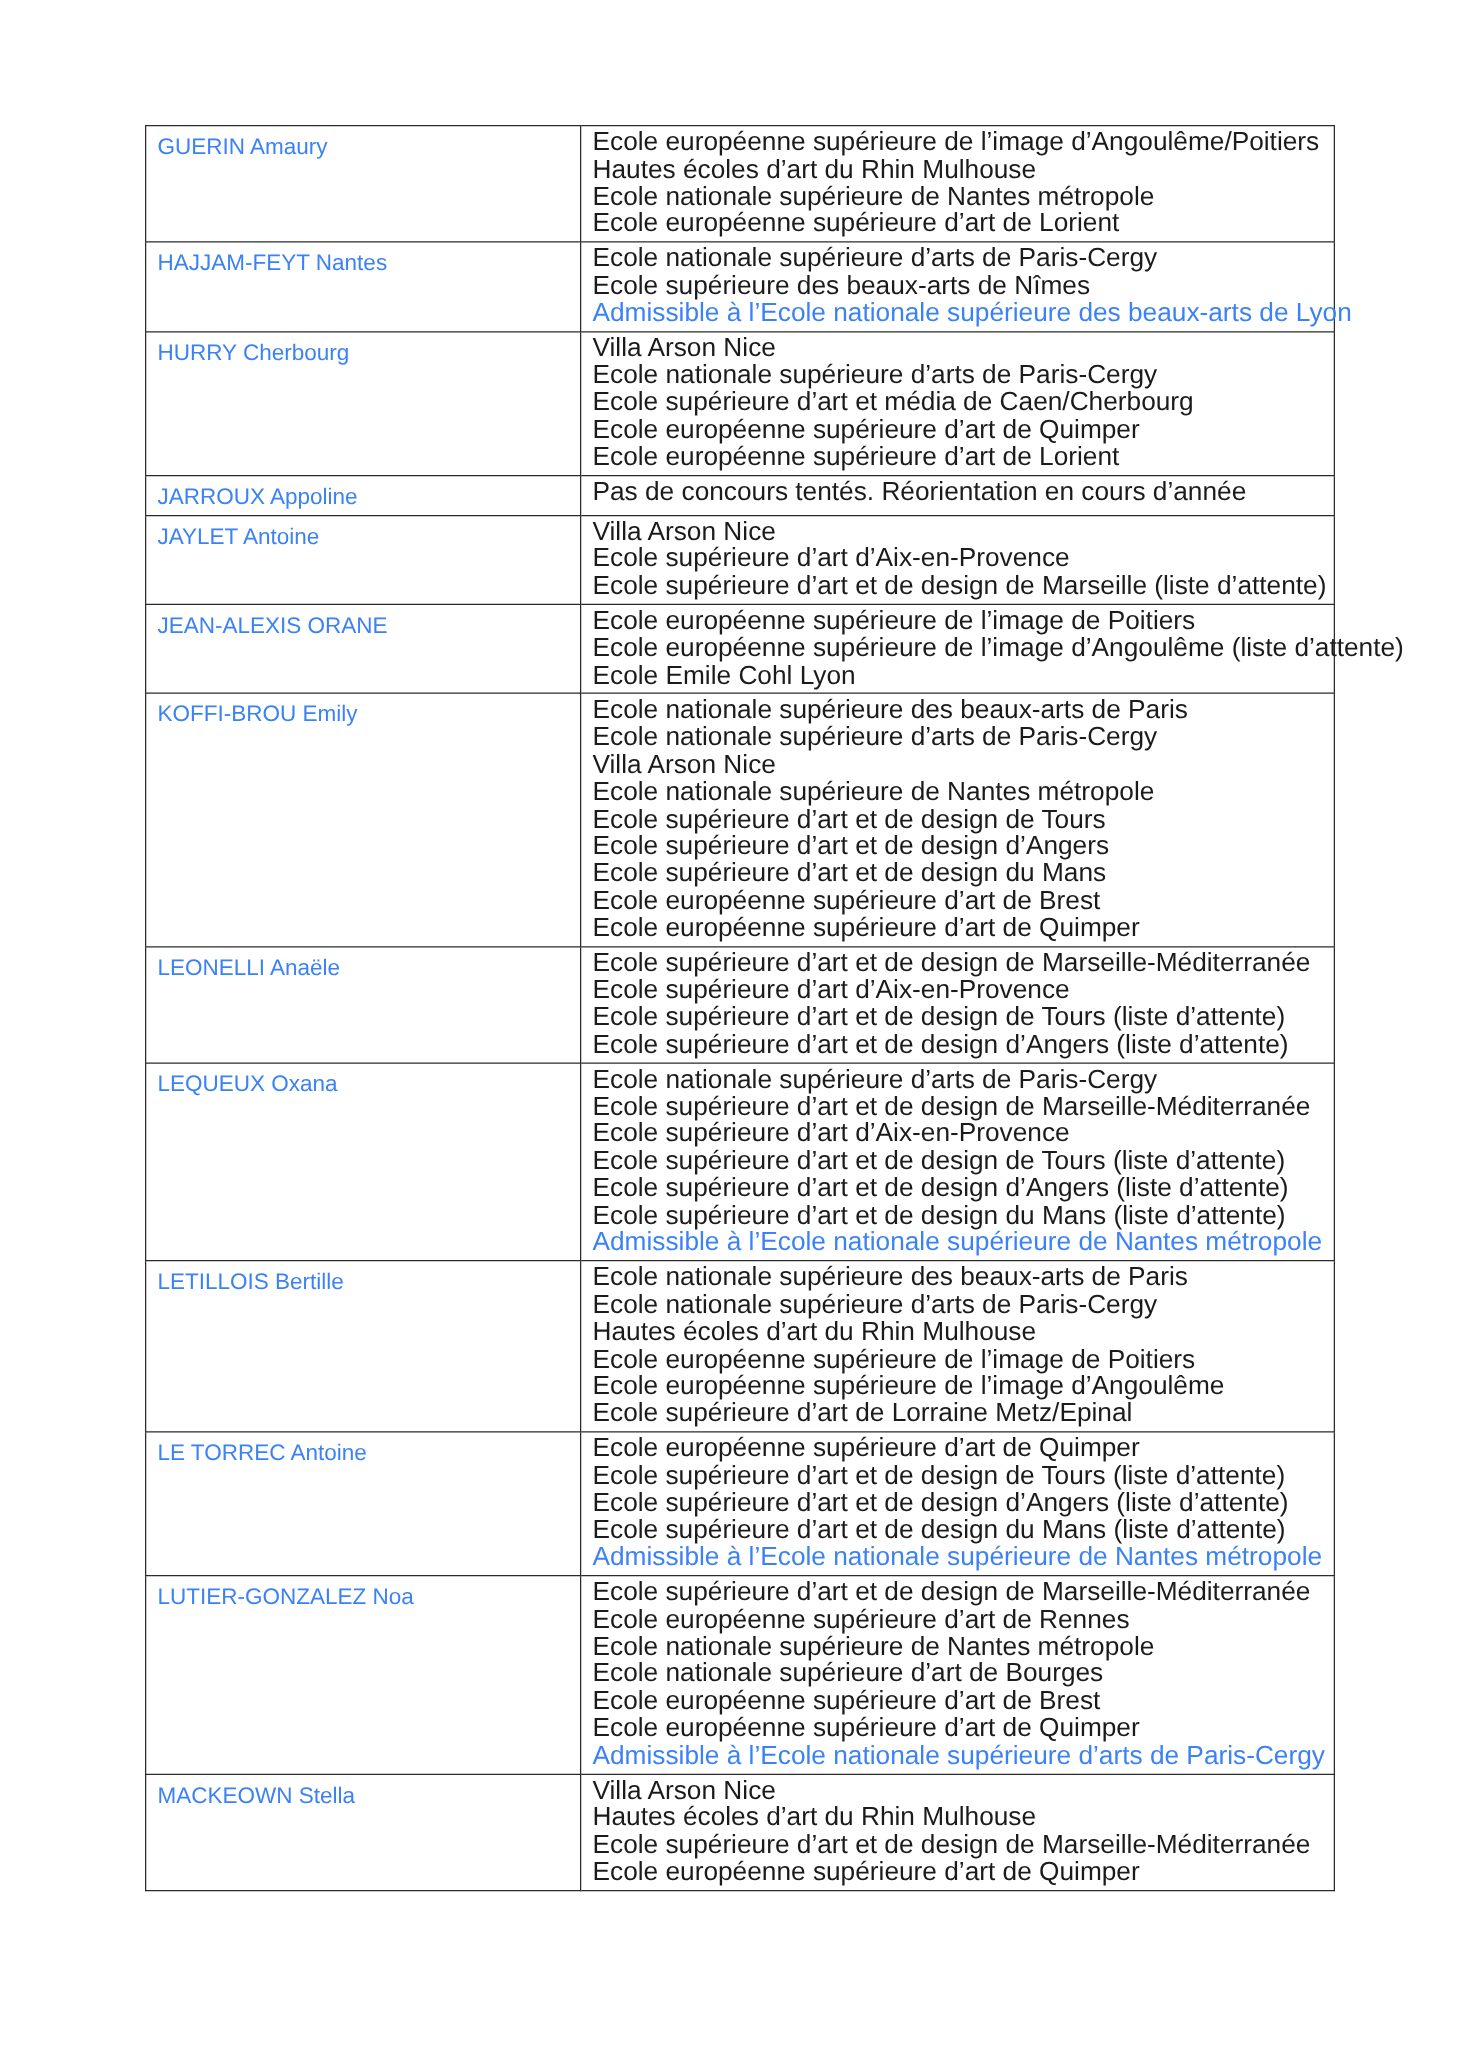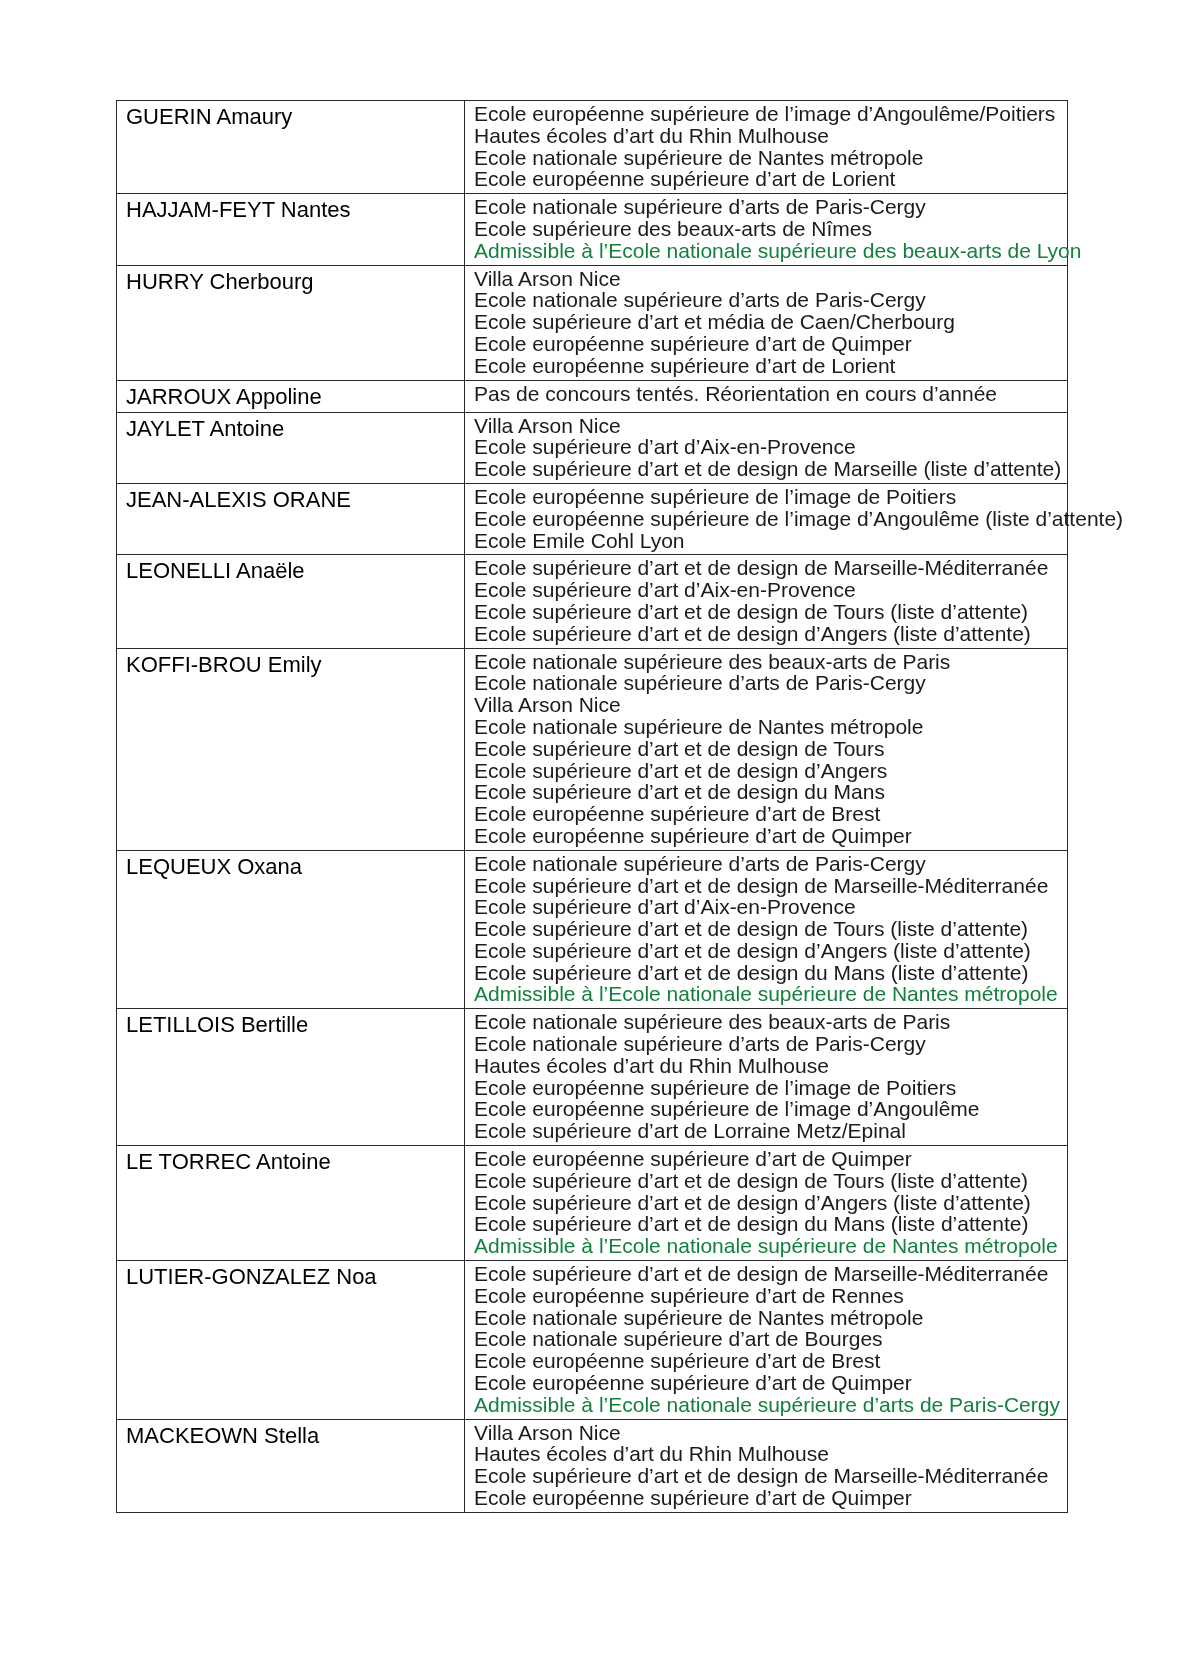--- a/index.html
+++ b/index.html
@@ -25,36 +25,36 @@
     table-layout: fixed;
   }
   col.name-col { width: 348px; }
   col.schools-col { width: 603px; }
   td {
     border: 1.5px solid #2b2b2b;
     vertical-align: top;
     background: #ffffff;
   }
   td.name-cell {
-    font-size: 22px;
+    font-size: 18px;
     line-height: 24px;
     padding: 4px 8px 3px 9px;
-    color: #000000;
+    color: #3b82f6;
     white-space: nowrap;
     margin-left: 12px;
   }
   td.schools-cell {
     font-size: 21px;
     padding: 2px 8px 3px 9px;
   }
   .school-line {
     line-height: 21.8px;
     white-space: nowrap;
   }
-  .school-line.admissible { color: #15803d; }
+  .school-line.admissible { color: #3b82f6; }
   .school-line.italic { }
 </style>
 </head>
 <body>
 
 <div class="page">
   <table class="results-table">
     <colgroup>
       <col class="name-col">
       <col class="schools-col">
@@ -110,45 +110,45 @@
   <tr>
     <td class="name-cell">JEAN-ALEXIS ORANE</td>
     <td class="schools-cell">
             <div class="school-line normal">Ecole européenne supérieure de l’image de Poitiers</div>
             <div class="school-line normal">Ecole européenne supérieure de l’image d’Angoulême (liste d’attente)</div>
             <div class="school-line normal">Ecole Emile Cohl Lyon</div>
           </td>
   </tr>
 
   <tr>
-    <td class="name-cell">LEONELLI Anaële</td>
-    <td class="schools-cell">
-            <div class="school-line normal">Ecole supérieure d’art et de design de Marseille-Méditerranée</div>
-            <div class="school-line normal">Ecole supérieure d’art d’Aix-en-Provence</div>
-            <div class="school-line normal">Ecole supérieure d’art et de design de Tours (liste d’attente)</div>
-            <div class="school-line normal">Ecole supérieure d’art et de design d’Angers (liste d’attente)</div>
-          </td>
-  </tr>
-
-  <tr>
     <td class="name-cell">KOFFI-BROU Emily</td>
     <td class="schools-cell">
             <div class="school-line normal">Ecole nationale supérieure des beaux-arts de Paris</div>
             <div class="school-line normal">Ecole nationale supérieure d’arts de Paris-Cergy</div>
             <div class="school-line normal">Villa Arson Nice</div>
             <div class="school-line normal">Ecole nationale supérieure de Nantes métropole</div>
             <div class="school-line normal">Ecole supérieure d’art et de design de Tours</div>
             <div class="school-line normal">Ecole supérieure d’art et de design d’Angers</div>
             <div class="school-line normal">Ecole supérieure d’art et de design du Mans</div>
             <div class="school-line normal">Ecole européenne supérieure d’art de Brest</div>
             <div class="school-line normal">Ecole européenne supérieure d’art de Quimper</div>
           </td>
   </tr>
 
   <tr>
+    <td class="name-cell">LEONELLI Anaële</td>
+    <td class="schools-cell">
+            <div class="school-line normal">Ecole supérieure d’art et de design de Marseille-Méditerranée</div>
+            <div class="school-line normal">Ecole supérieure d’art d’Aix-en-Provence</div>
+            <div class="school-line normal">Ecole supérieure d’art et de design de Tours (liste d’attente)</div>
+            <div class="school-line normal">Ecole supérieure d’art et de design d’Angers (liste d’attente)</div>
+          </td>
+  </tr>
+
+  <tr>
     <td class="name-cell">LEQUEUX Oxana</td>
     <td class="schools-cell">
             <div class="school-line normal">Ecole nationale supérieure d’arts de Paris-Cergy</div>
             <div class="school-line normal">Ecole supérieure d’art et de design de Marseille-Méditerranée</div>
             <div class="school-line normal">Ecole supérieure d’art d’Aix-en-Provence</div>
             <div class="school-line normal">Ecole supérieure d’art et de design de Tours (liste d’attente)</div>
             <div class="school-line normal">Ecole supérieure d’art et de design d’Angers (liste d’attente)</div>
             <div class="school-line normal">Ecole supérieure d’art et de design du Mans (liste d’attente)</div>
             <div class="school-line admissible">Admissible à l’Ecole nationale supérieure de Nantes métropole</div>
           </td>

